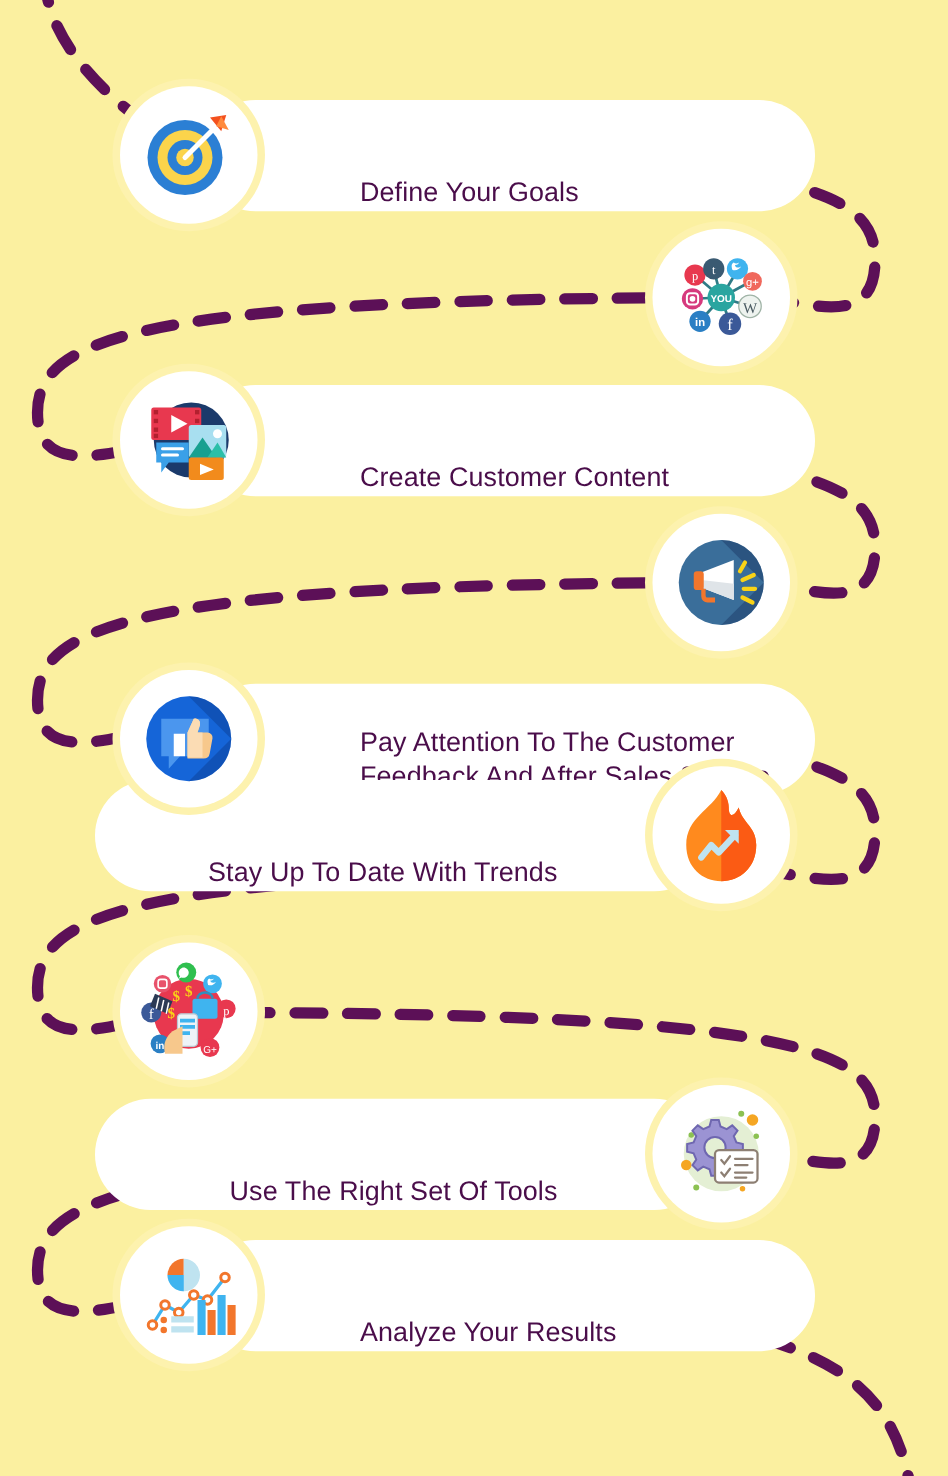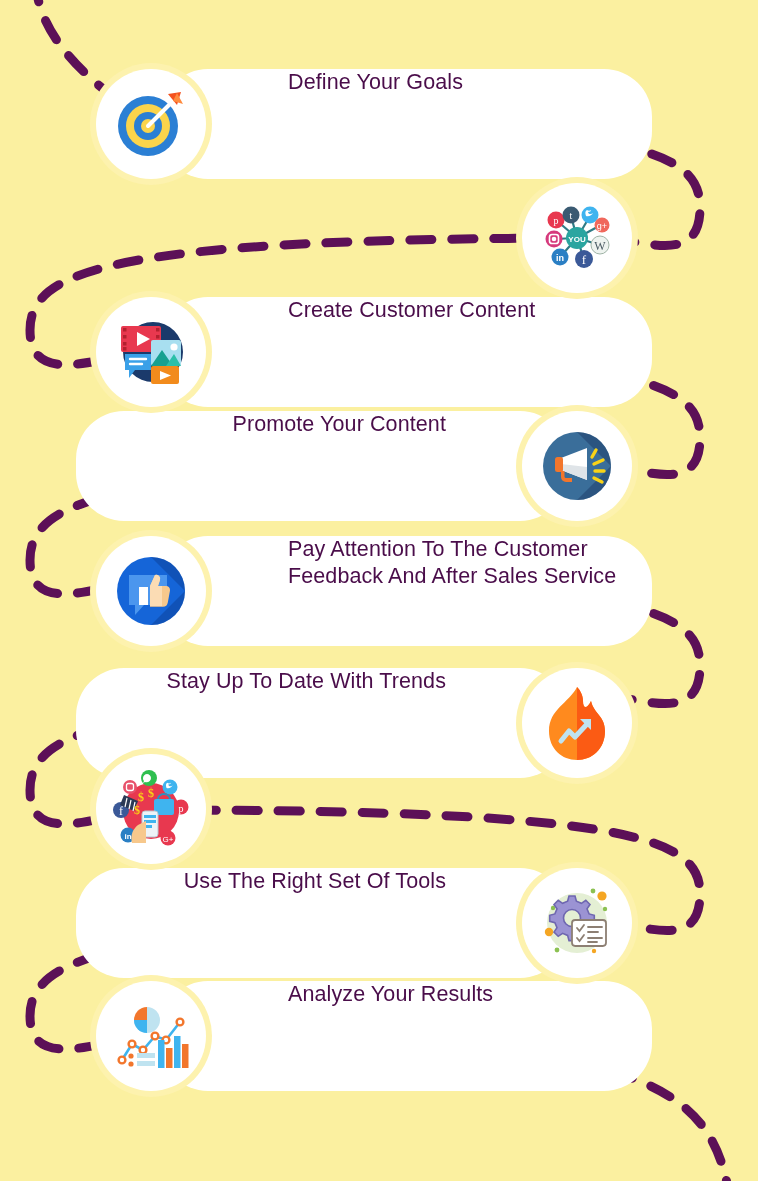--- a/index.html
+++ b/index.html
@@ -48,25 +48,25 @@
     align-items: center;
   }
 
   
   .step.left  { left: 96px;  width: 556px; flex-direction: row; }
   
   .step.right { left: 76px;  width: 556px; flex-direction: row-reverse; }
 
   .pill {
     flex: 1 1 auto;
-    height: 110px;
+    height: 89px;
     background: #ffffff;
     border-radius: 48px;
     display: flex;
-    align-items: flex-start;
+    align-items: flex-end;
     min-width: 0;
   }
 
   .step.left .pill  { margin-left: -46px; padding-left: 128px; padding-right: 26px; justify-content: flex-start; }
   .step.right .pill { margin-right: -46px; padding-right: 122px; padding-left: 26px; justify-content: flex-end; }
 
   .pill-label {
     color: #4a0d4a;
     font-size: 21.5px;
     line-height: 1.26;
@@ -230,43 +230,40 @@
           <rect x="20" y="33" width="8" height="15" rx="2.5" fill="#f2762c"></rect>
           <path d="M26 47 v6 a5 5 0 0 0 5 5 h6 v-4 h-6 a1.5 1.5 0 0 1 -1.5 -1.5 V47 Z" fill="#f2762c"></path>
           <g stroke="#f9d316" stroke-width="3.4" stroke-linecap="round">
             <line x1="59" y1="40" x2="68" y2="36"></line>
             <line x1="60" y1="47" x2="69" y2="47"></line>
             <line x1="59" y1="54" x2="67" y2="58"></line>
             <line x1="57" y1="33" x2="61" y2="26"></line>
           </g>
         </svg>
       </div>
-      <div class="pill">
-        <span class="pill-label">Promote Your Content</span>
-      </div>
     </div>
 
     <div class="step left" style="top:531px;margin-top:12px;">
       <div class="badge">
         <svg width="84" height="84" viewBox="0 0 84 84">
           <circle cx="42" cy="42" r="34" fill="#1565d8"></circle>
           <path d="M42 8 A34 34 0 0 1 42 76 L76 42 Z" fill="#0c3f96" opacity="0.5"></path>
           <path d="M20 26 h38 v30 h-23 l-9 10 v-10 h-6 z" fill="#4b96ee"></path>
           <path d="M30 38 h9 v18 h-9 z" fill="#ffffff"></path>
           <path d="M41 37 l5 -11 a4 4 0 0 1 5 5 l-2 6 h8 a4 4 0 0 1 4 4.5 l-2.2 12 a5 5 0 0 1 -5 4.2 H41 Z" fill="#f7c88c"></path>
           <path d="M41 37 l5 -11 a4 4 0 0 1 5 5 l-2 6 h4 v20 H41 Z" fill="#fbdcb4"></path>
         </svg>
       </div>
       <div class="pill">
         <span class="pill-label">Pay Attention To The Customer
 Feedback And After Sales Service</span>
       </div>
     </div>
 
-    <div class="step right" style="top:675px;">
+    <div class="step right" style="top:620px;">
       <div class="badge">
         <svg width="76" height="80" viewBox="0 0 76 80">
           <path d="M38 4 C30 20, 10 26, 10 48 C10 66, 23 77, 38 77 C53 77, 66 66, 66 48 C66 33, 55 31, 52 18 C48 26, 44 26, 44 18 C44 12, 41 7, 38 4 Z" fill="#ff8a1e"></path>
           <path d="M38 4 C41 7, 44 12, 44 18 C44 26, 48 26, 52 18 C55 31, 66 33, 66 48 C66 66, 53 77, 38 77 Z" fill="#fb5b14"></path>
           <g stroke="#bfe3f0" stroke-width="5" stroke-linecap="round" stroke-linejoin="round" fill="none">
             <polyline points="22,58 30,48 36,54 49,40"></polyline>
           </g>
           <path d="M41 36 h11 v11 z" fill="#bfe3f0"></path>
         </svg>
       </div>

